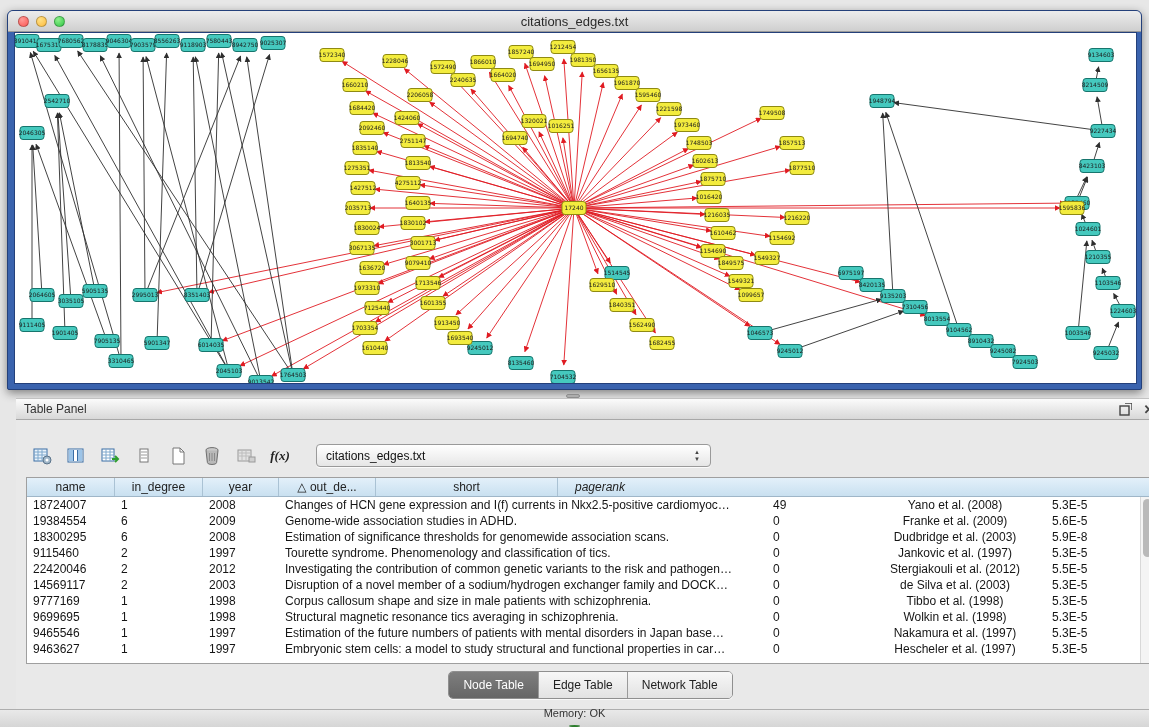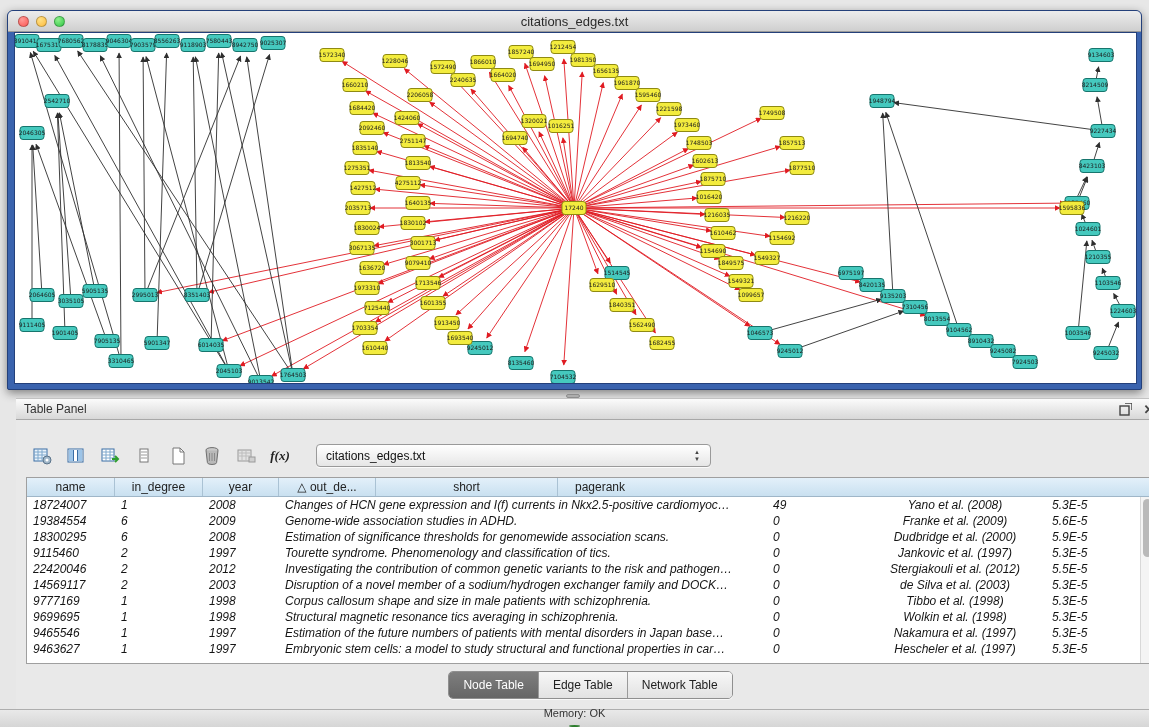--- a/index.html
+++ b/index.html
@@ -42,21 +42,21 @@
   .tp-combo { width:395px; height:23px; margin-left:14px; border:1px solid #9a9a9a; border-radius:4px;
     background:linear-gradient(#ffffff,#e6e6e6); display:flex; align-items:center; box-shadow:0 1px 0 rgba(255,255,255,.8); }
   .tp-combo .value { flex:1; font-size:12px; color:#111; padding-left:9px; }
   .combo-arrows { width:18px; display:flex; flex-direction:column; align-items:center; gap:1px; margin-right:4px; }
   .combo-arrows span { font-size:6px; line-height:6px; color:#444; }
 
   .table-card { margin:0 10px; background:#ffffff; border:1px solid #9f9f9f; height:187px; position:relative; }
   .thead { display:flex; height:19px; background:linear-gradient(#e3f0fa,#c9e0f0); border-bottom:1px solid #9fb6c8; }
   .th { font-size:12px; color:#222; text-align:center; line-height:18px; border-right:1px solid #aac2d4;
     overflow:hidden; white-space:nowrap; }
-  .tbody { position:absolute; top:19px; left:0; right:14px; bottom:0; overflow:hidden;font-style:italic; }
+  .tbody { position:absolute; top:19px; left:0; right:14px; bottom:0; overflow:hidden; }
   .tr { display:flex; height:16px; background:#fff; }
   .td { font-size:12px; color:#151515; line-height:16px; padding:0 6px; overflow:hidden; white-space:nowrap; }
   .col-name{width:88px;} .col-indeg{width:88px;} .col-year{width:76px;} .col-title{width:488px;}
   .col-outdeg{width:97px;} .col-short{width:182px; text-align:center;} .col-pr{width:84px;}
   .thead .col-short{ text-align:center; }
   .vscroll { position:absolute; top:19px; right:0; bottom:0; width:14px; background:#f4f4f4; border-left:1px solid #d8d8d8; }
   .vthumb { position:absolute; top:2px; left:2px; width:9px; height:58px; border-radius:5px; background:#b9b9b9; }
 
   .tabs-row { display:flex; justify-content:center; margin-top:7px; }
   .seg { display:flex; border:1px solid #8f8f8f; border-radius:5px; overflow:hidden; background:#ececec;
@@ -547,21 +547,21 @@
     </div>
   </div>
 
   <div class="table-card">
     <div class="thead">
       <div class="th col-name">name</div>
       <div class="th col-indeg">in_degree</div>
       <div class="th col-year">year</div>
       <div class="th col-outdeg">△ out_de...</div>
       <div class="th col-short">short</div>
-      <div class="th col-pr" style="border-right:none;">pagerank</div>
+      <div class="th col-pr" style="border-right:none;font-style:italic;">pagerank</div>
     </div>
     <div class="tbody" id="table-body">
         <div class="tr">
           <div class="td col-name">18724007</div>
           <div class="td col-indeg">1</div>
           <div class="td col-year">2008</div>
           <div class="td col-title">Changes of HCN gene expression and I(f) currents in Nkx2.5-positive cardiomyoc…</div>
           <div class="td col-outdeg">49</div>
           <div class="td col-short">Yano et al. (2008)</div>
           <div class="td col-pr">5.3E-5</div>
@@ -574,22 +574,22 @@
           <div class="td col-outdeg">0</div>
           <div class="td col-short">Franke et al. (2009)</div>
           <div class="td col-pr">5.6E-5</div>
         </div>
         <div class="tr">
           <div class="td col-name">18300295</div>
           <div class="td col-indeg">6</div>
           <div class="td col-year">2008</div>
           <div class="td col-title">Estimation of significance thresholds for genomewide association scans.</div>
           <div class="td col-outdeg">0</div>
-          <div class="td col-short">Dudbridge et al. (2000)</div>
-          <div class="td col-pr">5.9E-5</div>
+          <div class="td col-short">Dudbridge et al. (2003)</div>
+          <div class="td col-pr">5.9E-8</div>
         </div>
         <div class="tr">
           <div class="td col-name">9115460</div>
           <div class="td col-indeg">2</div>
           <div class="td col-year">1997</div>
           <div class="td col-title">Tourette syndrome. Phenomenology and classification of tics.</div>
           <div class="td col-outdeg">0</div>
           <div class="td col-short">Jankovic et al. (1997)</div>
           <div class="td col-pr">5.3E-5</div>
         </div>

